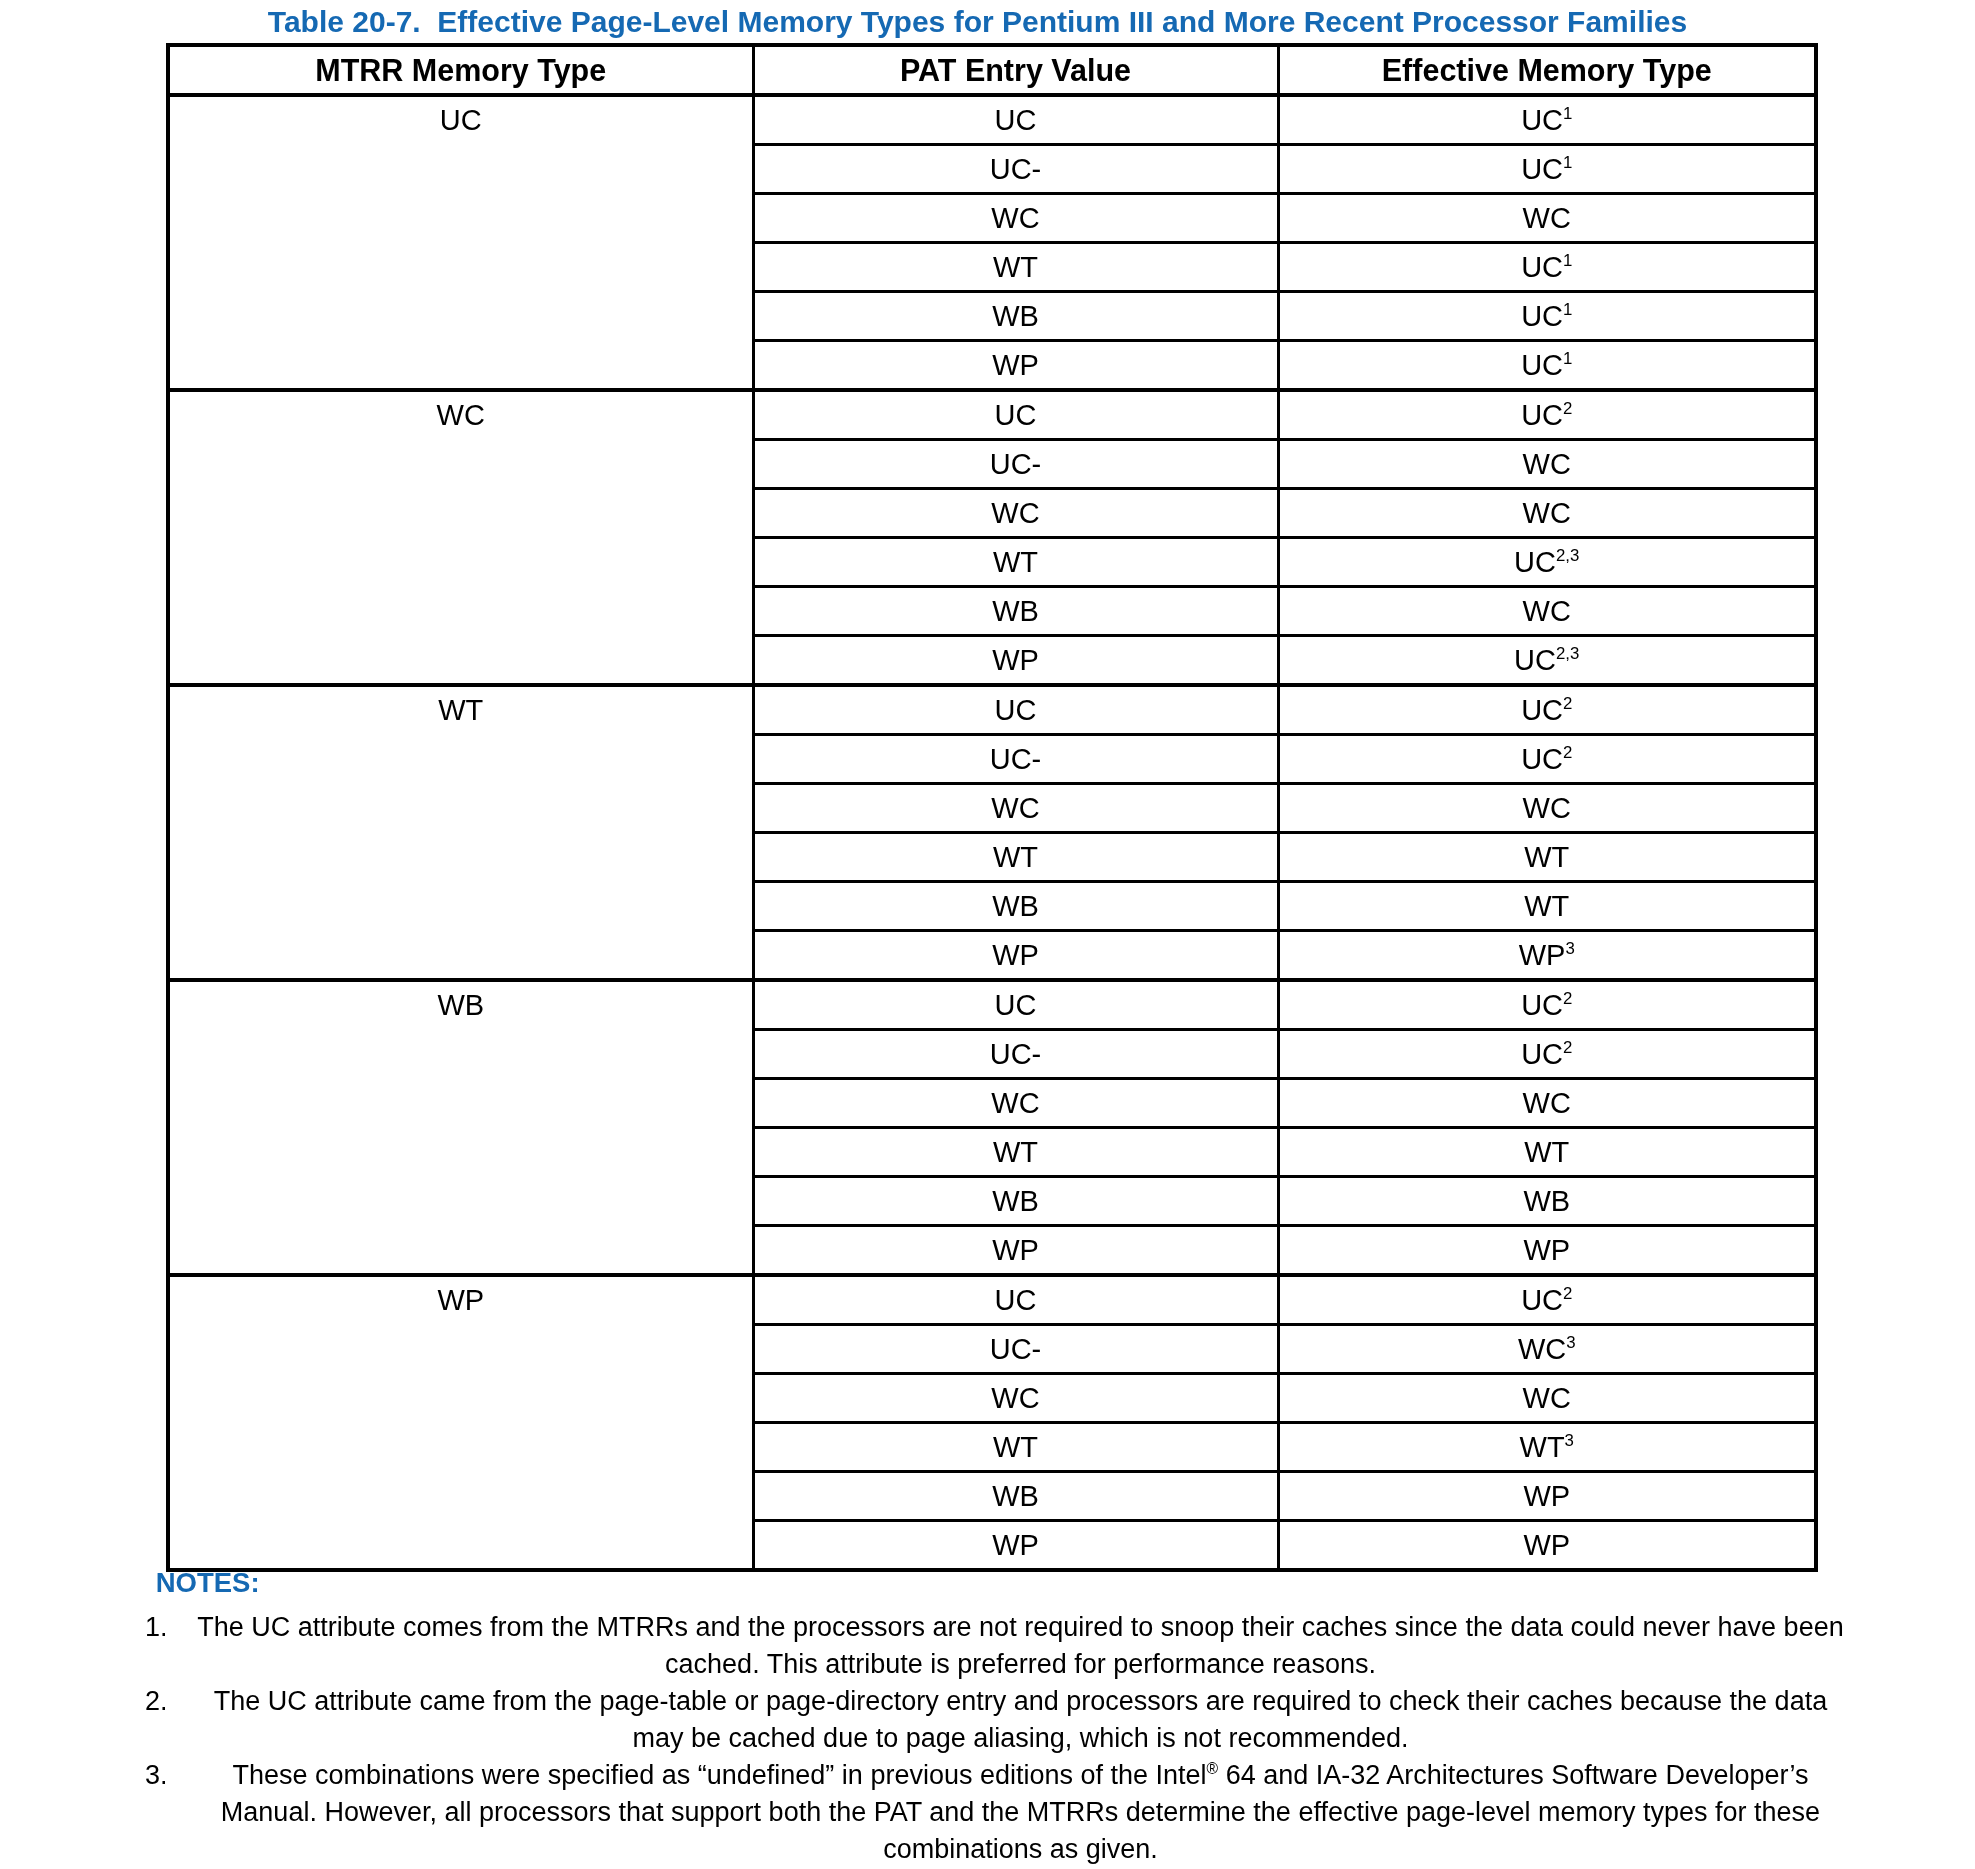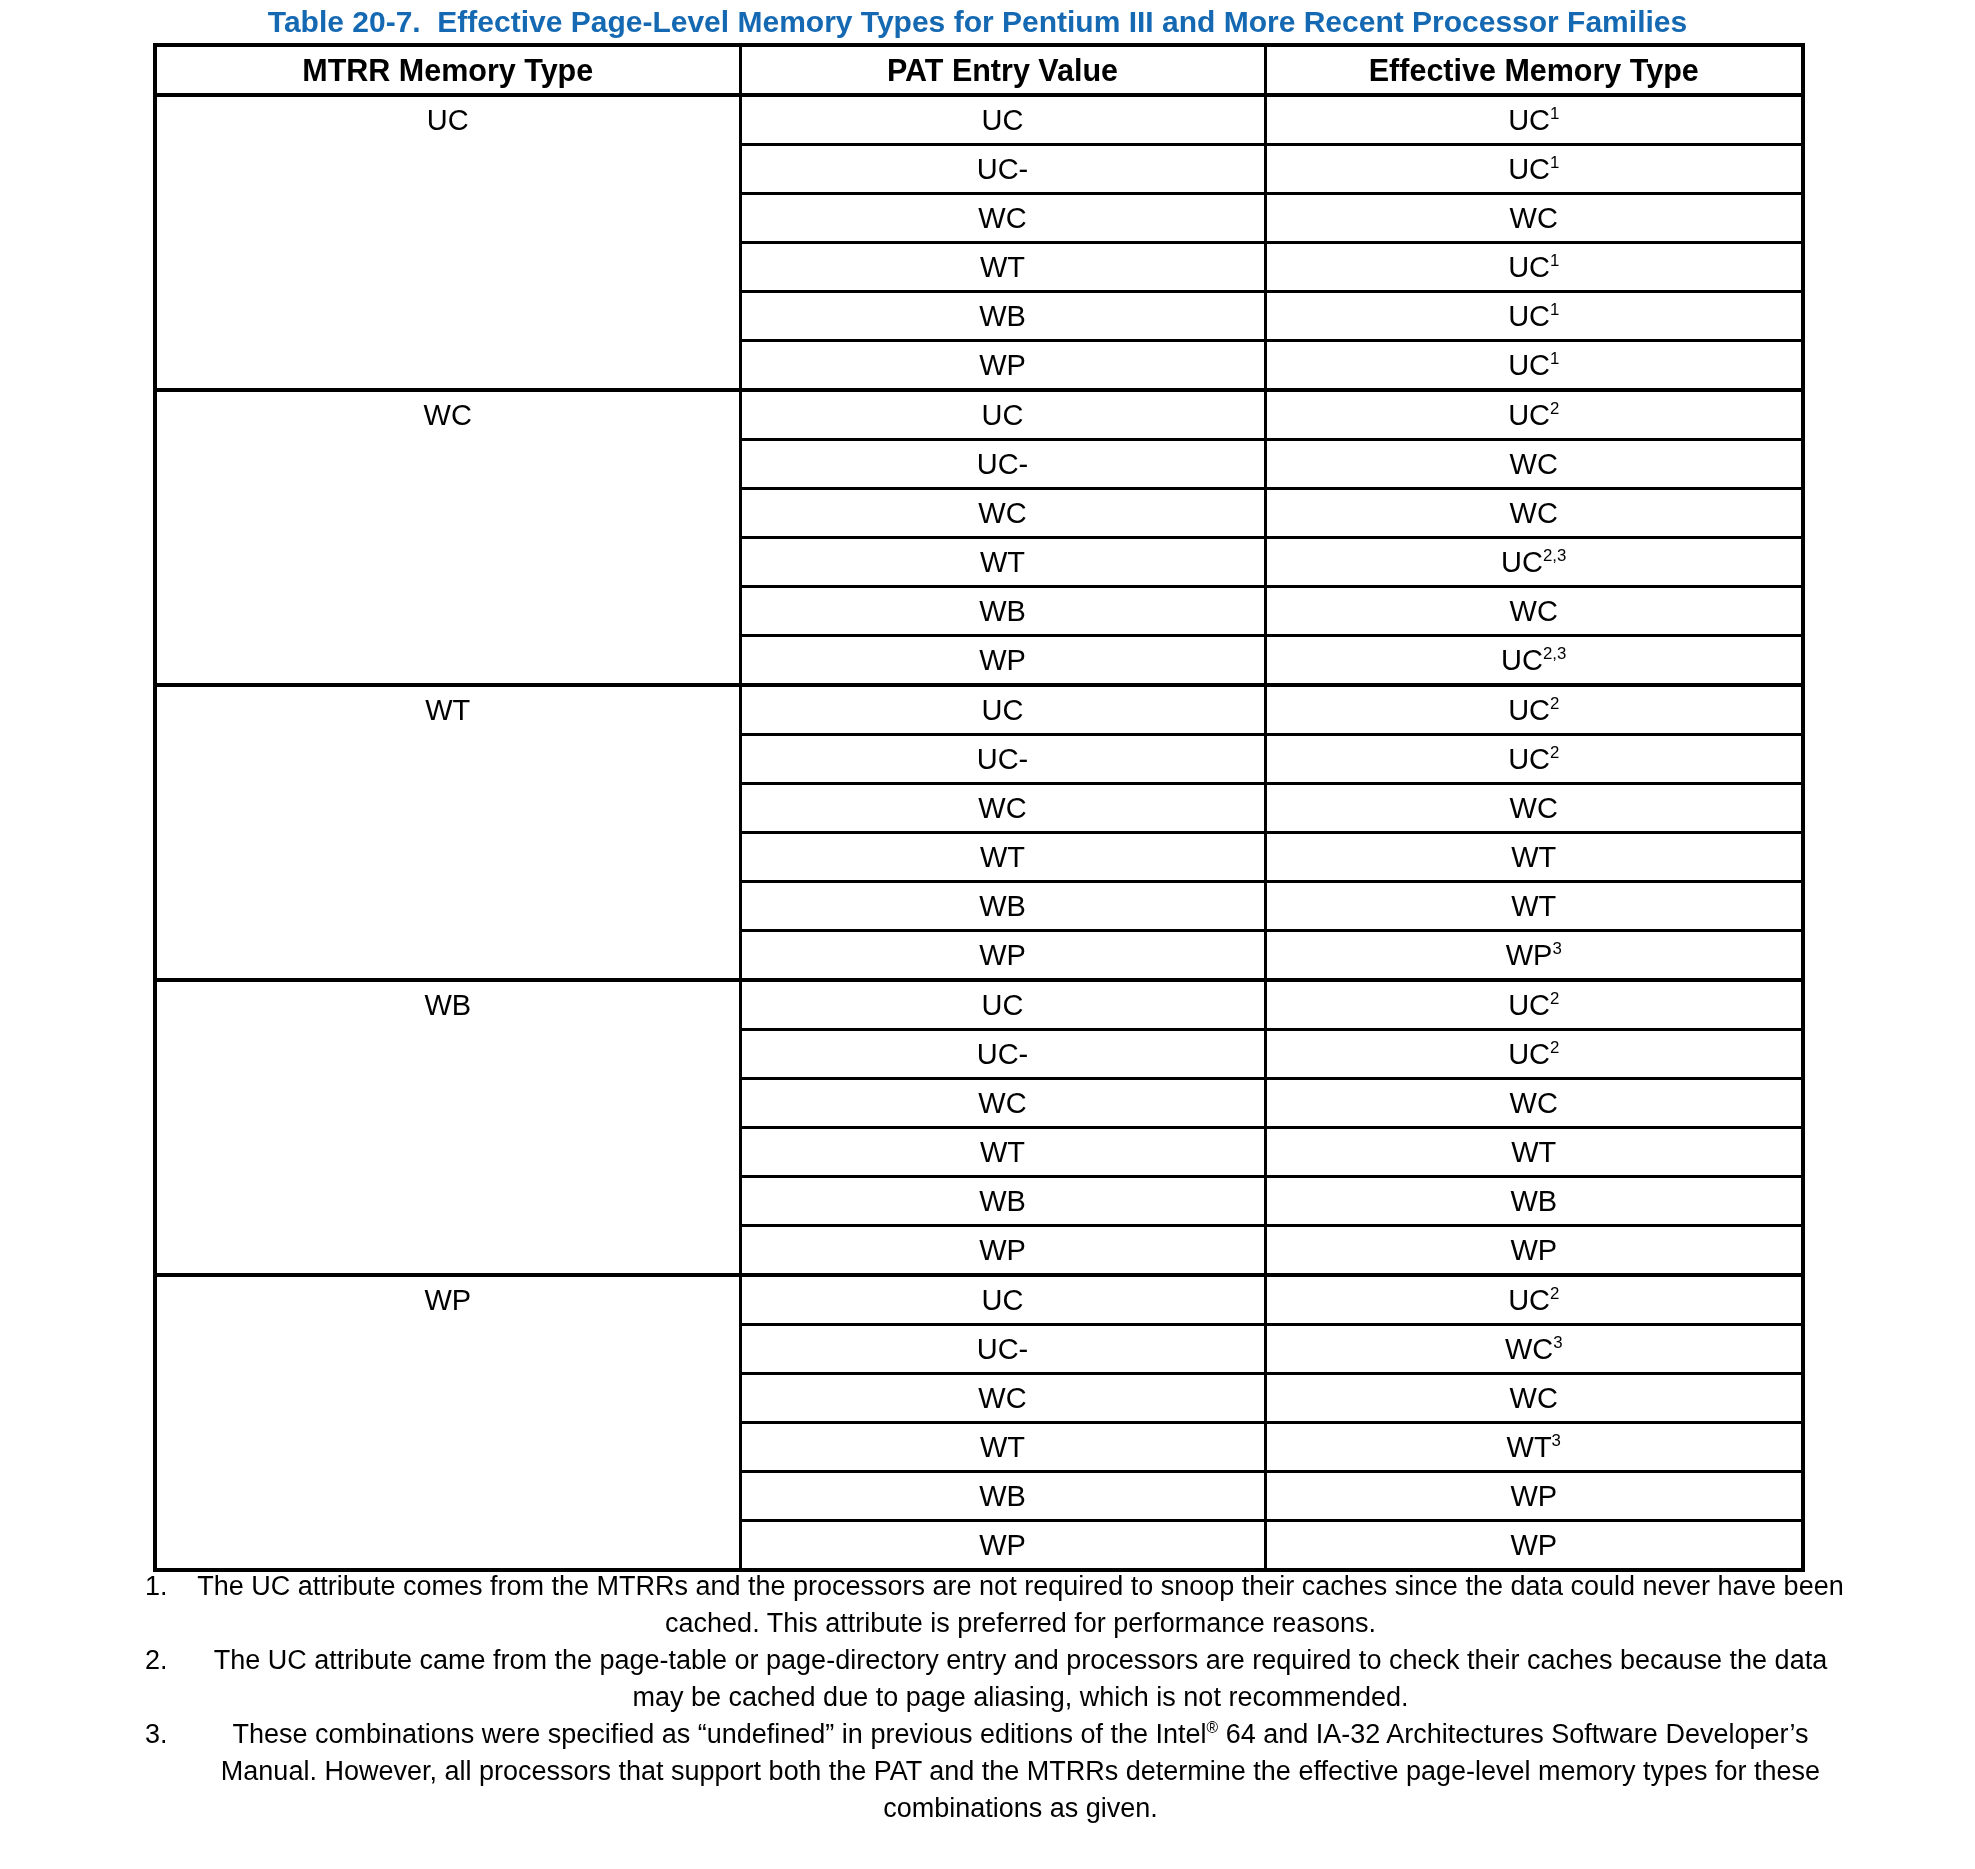--- a/index.html
+++ b/index.html
@@ -8,21 +8,21 @@
   .page {
     position: relative; width: 1975px; height: 1870px;
     background: #ffffff; overflow: hidden; color: var(--ink);
   }
   .doc-title {
     position: absolute; left: 153px; top: 4.6px; width: 1649px;
     text-align: center; font-size: 30px; font-weight: bold;
     color: var(--accent-blue); white-space: pre;
   }
   table.mem-table {
-    position: absolute; left: 153px; top: 43px; width: 1649px;
+    position: absolute; left: 166px; top: 43px; width: 1649px;
     border-collapse: collapse; table-layout: fixed;
     border: 4.6px solid var(--ink);
   }
   .mem-table th, .mem-table td {
     border: 3.1px solid var(--ink);
     text-align: center; padding: 0;
     font-size: 29px; color: var(--ink);
     height: 46px; line-height: 46px;
     overflow: hidden;
   }
@@ -197,20 +197,21 @@
         <td><span>WP</span><sup class="fn"></sup></td>
       </tr>
       <tr>
         <td>WP</td>
         <td><span>WP</span><sup class="fn"></sup></td>
       </tr>
     </tbody>
   </table>
 
   <div class="notes">
+    <div class="notes-heading">NOTES:</div>
 
     <div class="note-item">
       <span class="note-num">1.</span>
       <span class="note-text"><span>The UC attribute comes from the MTRRs and the processors are not required to snoop their caches since the data could never have been cached. This attribute is preferred for performance reasons.</span><sup class="fn"></sup><span></span></span>
     </div>
 
     <div class="note-item">
       <span class="note-num">2.</span>
       <span class="note-text"><span>The UC attribute came from the page-table or page-directory entry and processors are required to check their caches because the data may be cached due to page aliasing, which is not recommended.</span><sup class="fn"></sup><span></span></span>
     </div>

